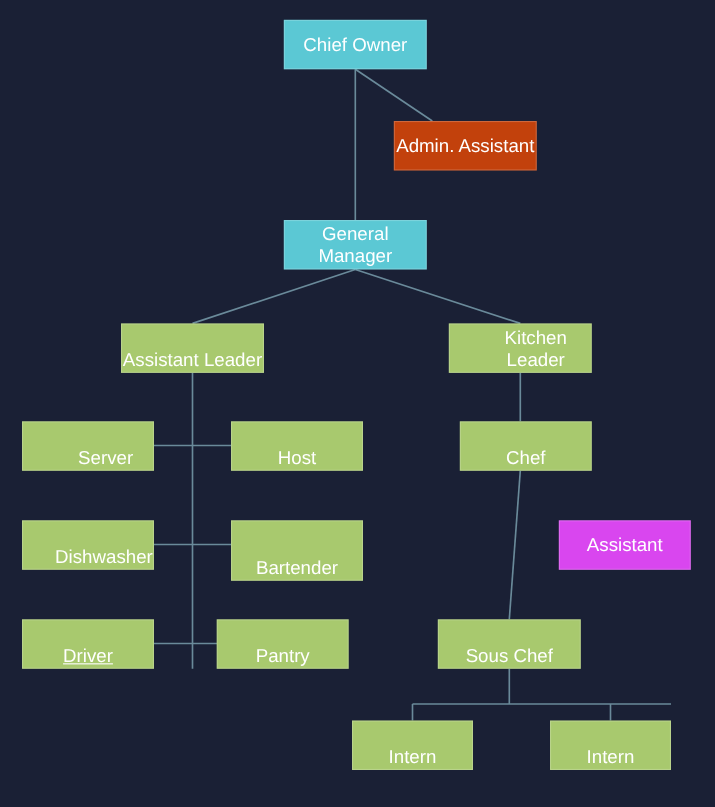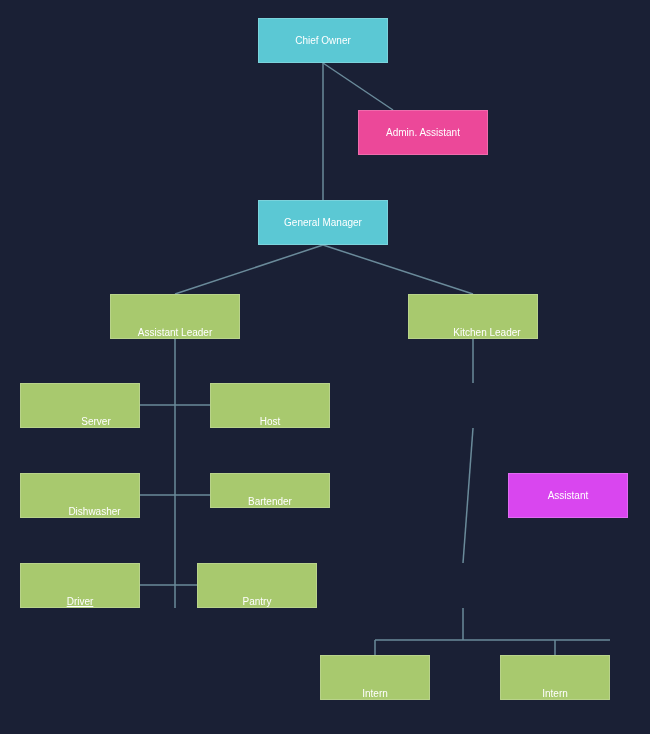--- a/index.html
+++ b/index.html
@@ -17,28 +17,28 @@
       width: 650px;
       height: 734px;
     }
     .node {
       position: absolute;
       display: flex;
       align-items: center;
       justify-content: center;
       text-align: center;
       color: white;
-      font-size: 10px;
+      font-size: 17px;
       border: 1px solid rgba(255,255,255,0.2);
     }
     .node-cyan {
       background-color: #5bc8d4;
     }
     .node-purple-light {
-      background-color: #ec4899;
+      background-color: #c2410c;
     }
     .node-green {
       background-color: #a8c96e;
       align-items: flex-end;
     }
     .node-purple {
       background-color: #d946ef;
     }
     svg.lines {
       position: absolute;
@@ -111,41 +111,47 @@
   </div>
 
   <div class="node node-green" style="left:20px;top:383px;width:120px;height:45px;padding-left:32px;">
     <span>Server</span>
   </div>
 
   <div class="node node-green" style="left:210px;top:383px;width:120px;height:45px;">
     <span>Host</span>
   </div>
 
+  <div class="node node-green" style="left:418px;top:383px;width:120px;height:45px;">
+    <span>Chef</span>
+  </div>
 
   <div class="node node-green" style="left:20px;top:473px;width:120px;height:45px;padding-left:29px;">
     <span>Dishwasher</span>
   </div>
 
-  <div class="node node-green" style="left:210px;top:473px;width:120px;height:35px;">
+  <div class="node node-green" style="left:210px;top:473px;width:120px;height:55px;">
     <span>Bartender</span>
   </div>
 
   <div class="node node-purple" style="left:508px;top:473px;width:120px;height:45px;">
     <span>Assistant</span>
   </div>
 
   <div class="node node-green" style="left:20px;top:563px;width:120px;height:45px;text-decoration:underline;">
     <span>Driver</span>
   </div>
 
   <div class="node node-green" style="left:197px;top:563px;width:120px;height:45px;">
     <span>Pantry</span>
   </div>
 
+  <div class="node node-green" style="left:398px;top:563px;width:130px;height:45px;">
+    <span>Sous Chef</span>
+  </div>
 
   <div class="node node-green" style="left:320px;top:655px;width:110px;height:45px;">
     <span>Intern</span>
   </div>
 
   <div class="node node-green" style="left:500px;top:655px;width:110px;height:45px;">
     <span>Intern</span>
   </div>
 </div>
 

